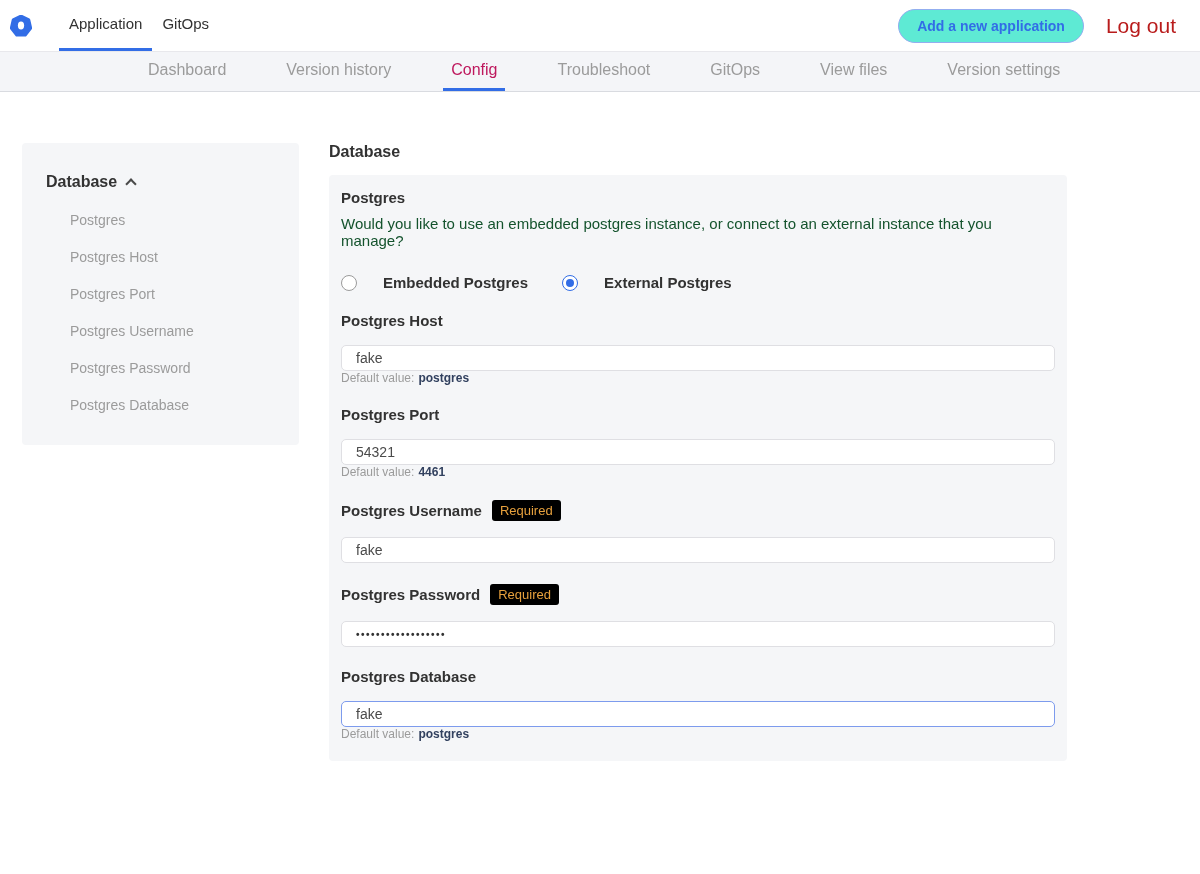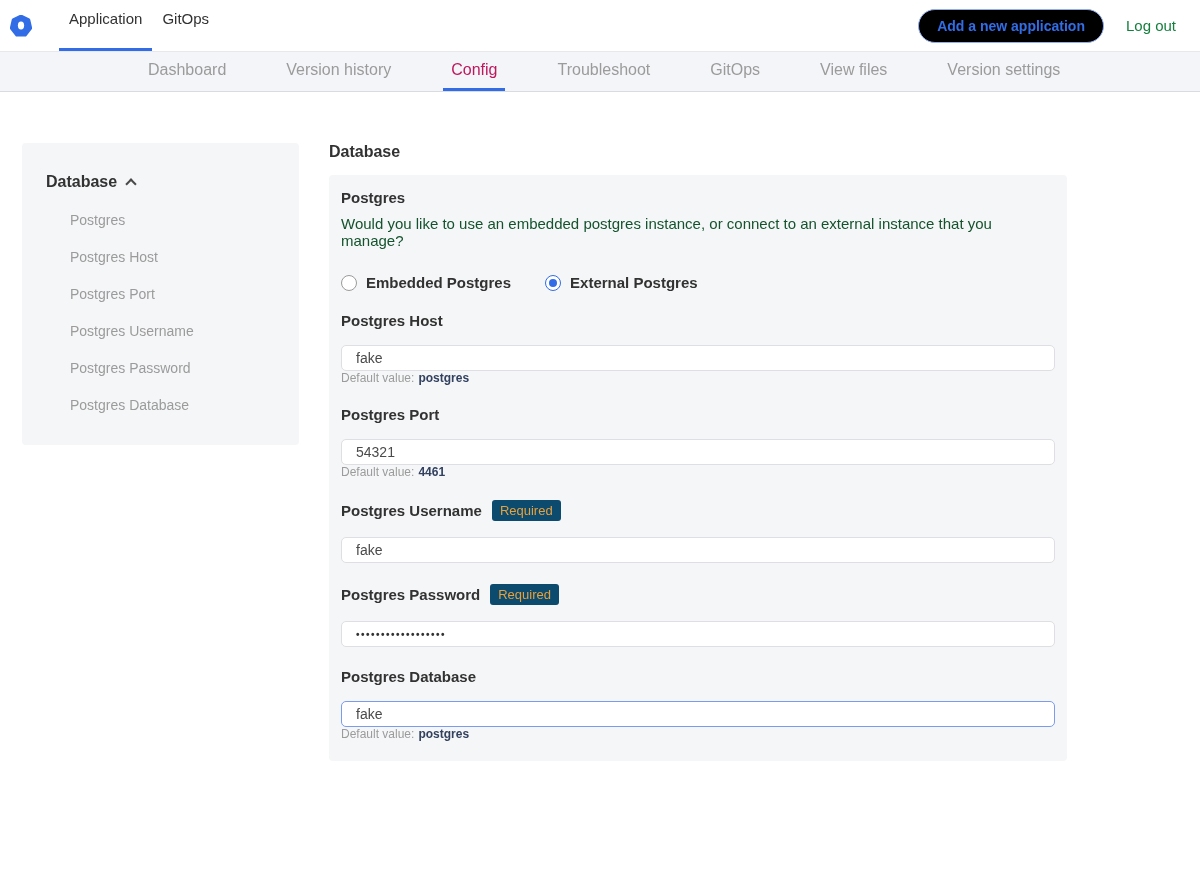--- a/index.html
+++ b/index.html
@@ -4,28 +4,28 @@
 <style>
   * { margin: 0; padding: 0; box-sizing: border-box; }
   html, body { width: 1200px; height: 874px; background: #ffffff; overflow: hidden;
     font-family: "Liberation Sans", "DejaVu Sans", sans-serif; color: #323232; }
 
   
   .topbar { height: 52px; display: flex; align-items: stretch; border-bottom: 1px solid #e8e8ec;
     padding-left: 10px; padding-right: 24px; background: #fff; }
   .logo-wrap { display: flex; align-items: center; }
   .top-tabs { display: flex; margin-left: 27px; }
-  .top-tab { display: flex; align-items: flex-start; padding: 10px 10px; font-size: 15px; color: #323232;
+  .top-tab { display: flex; align-items: flex-end; padding: 16px 10px; font-size: 15px; color: #323232;
     border-bottom: 3px solid transparent; cursor: pointer; }
   .top-tab.active { border-bottom-color: #326de6; }
   .topbar-right { margin-left: auto; display: flex; align-items: center; gap: 22px; }
-  .add-app-btn { background: #000000; border: 1px solid #93aef0; color: #326de6; font-weight: bold;
+  .add-app-btn { background: #5eead4; border: 1px solid #93aef0; color: #326de6; font-weight: bold;
     font-size: 14px; padding: 8px 18px; border-radius: 18px; cursor: pointer;
     font-family: "Liberation Sans", sans-serif; }
-  .logout { font-size: 15px; color: #15803d; cursor: pointer; }
+  .logout { font-size: 21px; color: #b91c1c; cursor: pointer; }
 
   
   .subnav { height: 40px; background: #f4f5f8; border-bottom: 1px solid #d9dbe0;
     display: flex; align-items: stretch; padding-left: 140px; }
   .subnav-item { display: flex; align-items: center; padding: 0 8px; margin-right: 44px;
     font-size: 16px; color: #9b9b9b; border-bottom: 3px solid transparent; cursor: pointer; }
   .subnav-item.active { color: #be185d; border-bottom-color: #326de6; }
 
   
   .content { display: flex; padding: 51px 0 0 22px; align-items: flex-start; }
@@ -39,31 +39,31 @@
   .sidebar-items li { margin-top: 21px; font-size: 14px; color: #9b9b9b; cursor: pointer; }
 
   .main { margin-left: 30px; width: 738px; }
   .section-title { font-size: 16px; font-weight: bold; color: #323232; margin-bottom: 14px; }
   .panel { background: #f5f6f8; border-radius: 4px; padding: 14px 12px 20px 12px; }
 
   .group-title { font-size: 15px; font-weight: bold; color: #323232; }
   .group-help { font-size: 15px; color: #14532d; margin-top: 9px; }
 
   .radio-row { display: flex; gap: 34px; margin-top: 25px; }
-  .radio-option { display: flex; align-items: center; gap: 9px; cursor: pointer; }
+  .radio-option { display: flex; align-items: center; gap: 26px; cursor: pointer; }
   .radio-circle { width: 16px; height: 16px; border-radius: 50%; background: #fff;
     border: 1px solid #9b9b9b; position: relative; flex: 0 0 auto; }
   .radio-option.selected .radio-circle { border-color: #326de6; }
   .radio-option.selected .radio-circle::after { content: ""; position: absolute; left: 3px; top: 3px;
     width: 8px; height: 8px; border-radius: 50%; background: #326de6; }
   .radio-label { font-size: 15px; font-weight: bold; color: #323232; }
 
   .field-label-row { display: flex; align-items: center; gap: 10px; margin-top: 21px; }
   .field-label { font-size: 15px; font-weight: bold; color: #323232; }
-  .required-badge { font-size: 13px; color: #e7a13d; background: #0c4a6e; padding: 3px 8px;
+  .required-badge { font-size: 13px; color: #e7a13d; background: #000000; padding: 3px 8px;
     border-radius: 3px; }
   .text-input { display: block; width: 100%; height: 26px; margin-top: 16px; background: #fff;
     border: 1px solid #dfdfe3; border-radius: 5px; padding: 0 14px; font-size: 14px; color: #4a4a4a;
     font-family: "Liberation Sans", sans-serif; outline: none; }
   .text-input.focused { border-color: #7d9bed; }
   .text-input.masked { font-size: 10px; letter-spacing: 1.5px; font-weight: bold; color: #323232; }
   .default-hint { font-size: 12px; color: #9b9b9b; }
   .default-hint .default-value { font-weight: bold; color: #32415f; margin-left: 4px; }
 </style>
 </head>

